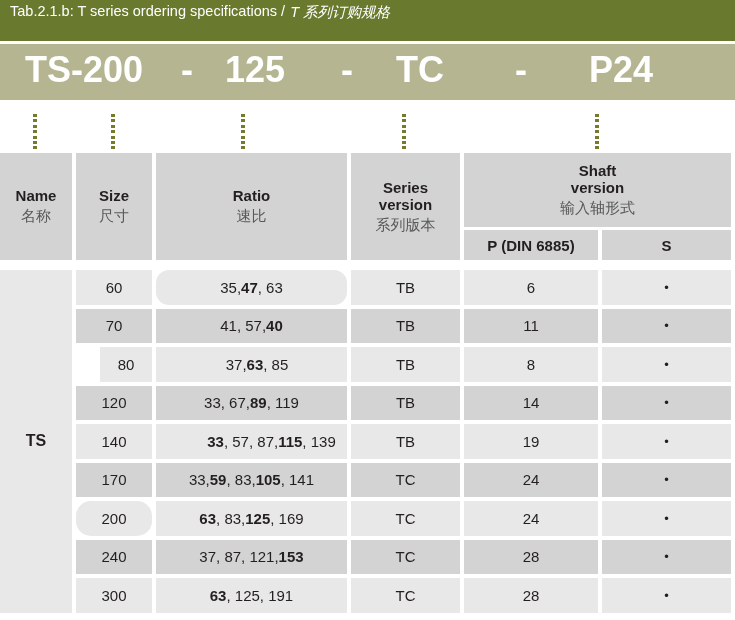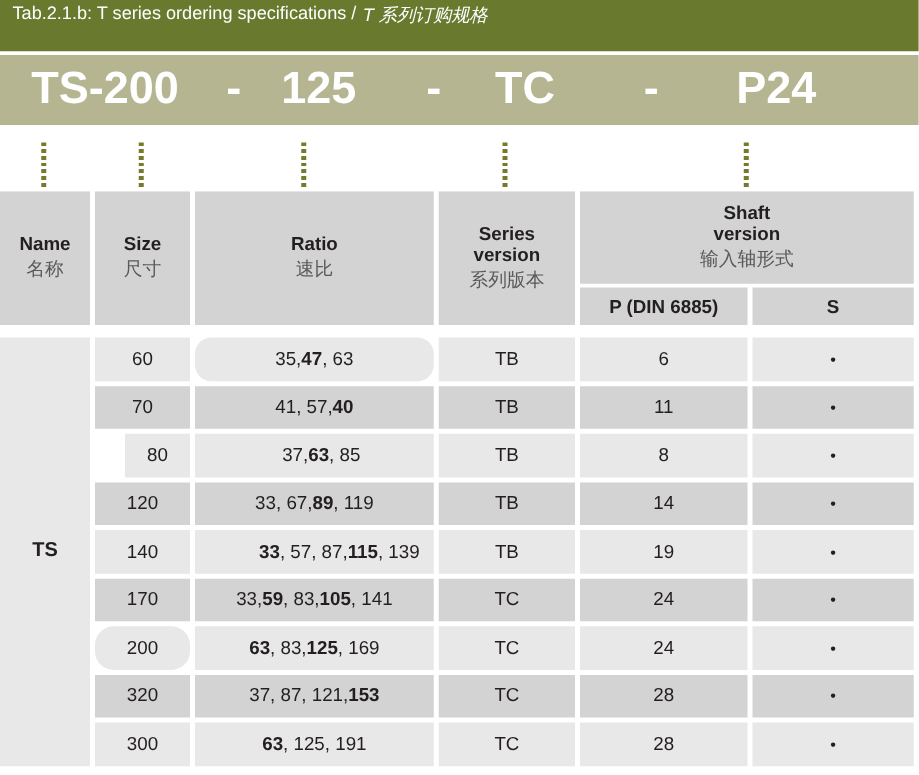--- a/index.html
+++ b/index.html
@@ -164,21 +164,21 @@
     <div class="bcell dark" style="grid-area: 6 / 6;">
       <span class="bullet">•</span>
     </div>
     <div class="bcell light" style="grid-area: 7 / 2; border-radius: 15px;">200</div>
     <div class="bcell light" style="grid-area: 7 / 3;"><b>63</b>, 83, <b>125</b>, 169</div>
     <div class="bcell light" style="grid-area: 7 / 4;">TC</div>
     <div class="bcell light" style="grid-area: 7 / 5;">24</div>
     <div class="bcell light" style="grid-area: 7 / 6;">
       <span class="bullet">•</span>
     </div>
-    <div class="bcell dark" style="grid-area: 8 / 2;">320</div>
+    <div class="bcell dark" style="grid-area: 8 / 2;">240</div>
     <div class="bcell dark" style="grid-area: 8 / 3;">37, 87, 121, <b>153</b></div>
     <div class="bcell dark" style="grid-area: 8 / 4;">TC</div>
     <div class="bcell dark" style="grid-area: 8 / 5;">28</div>
     <div class="bcell dark" style="grid-area: 8 / 6;">
       <span class="bullet">•</span>
     </div>
     <div class="bcell light" style="grid-area: 9 / 2;">300</div>
     <div class="bcell light" style="grid-area: 9 / 3;"><b>63</b>, 125, 191</div>
     <div class="bcell light" style="grid-area: 9 / 4;">TC</div>
     <div class="bcell light" style="grid-area: 9 / 5;">28</div>

